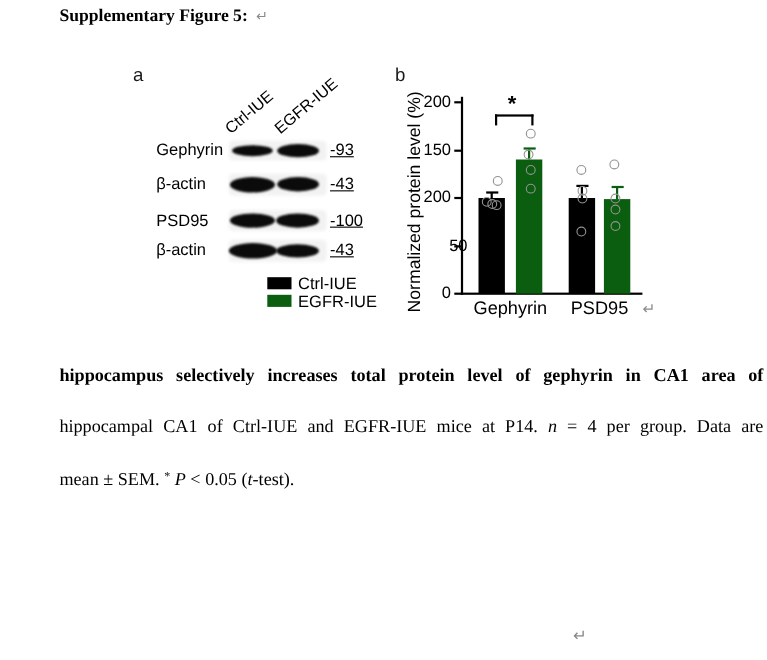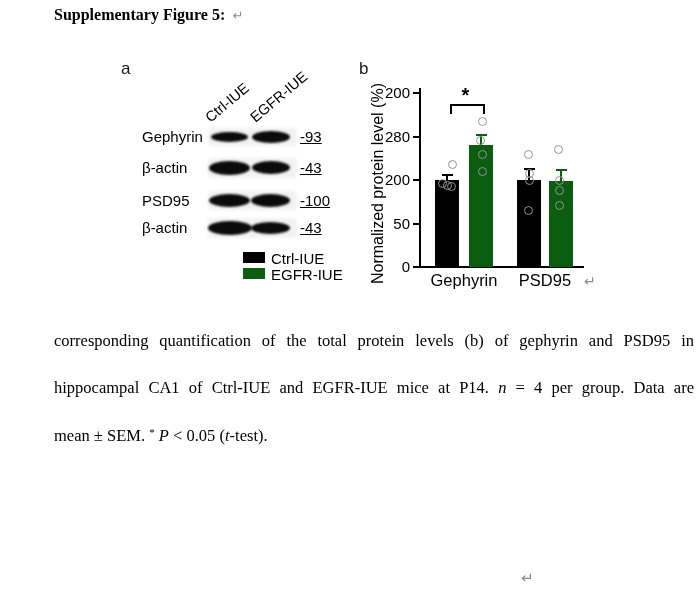--- a/index.html
+++ b/index.html
@@ -77,25 +77,25 @@
       <div class="abs legend-label" style="left: 271px; top: 267px;">EGFR-IUE</div>
     </div>
 
   <div class="abs ylabel" style="left:262px;top:174px;">Normalized protein level (%)</div>
   <div class="abs axis" style="left:419px;top:88px;width:2px;height:180px;"></div>
   <div class="abs axis" style="left:419px;top:266px;width:165px;height:2px;"></div>
   <div id="chart">
       <div class="abs axis" style="left: 413px; top: 266px; width: 7px; height: 2px;"></div>
       <div class="abs tick-label" style="left: 374px; top: 258px;">0</div>
       <div class="abs axis" style="left: 413px; top: 222.5px; width: 7px; height: 2px;"></div>
-      <div class="abs tick-label" style="left: 374px; top: 214.5px;">50</div>
+      <div class="abs tick-label" style="left: 374px; top: 214.5px; padding-left: 15px;">50</div>
       <div class="abs axis" style="left: 413px; top: 179px; width: 7px; height: 2px;"></div>
       <div class="abs tick-label" style="left: 374px; top: 171px;">200</div>
       <div class="abs axis" style="left: 413px; top: 135.5px; width: 7px; height: 2px;"></div>
-      <div class="abs tick-label" style="left: 374px; top: 127.5px;">280</div>
+      <div class="abs tick-label" style="left: 374px; top: 127.5px;">150</div>
       <div class="abs axis" style="left: 413px; top: 92px; width: 7px; height: 2px;"></div>
       <div class="abs tick-label" style="left: 374px; top: 84px;">200</div>
       <div class="abs bar" style="left: 435px; top: 180px; width: 24px; height: 87px; background: rgb(0, 0, 0);"></div>
       <div class="abs errbar" style="left: 446px; top: 174.78px; width: 2px; height: 5.22px; background: rgb(0, 0, 0);"></div>
       <div class="abs errbar" style="left: 441.5px; top: 173.78px; width: 11px; height: 2px; background: rgb(0, 0, 0);"></div>
       <div class="abs bar" style="left: 517px; top: 180px; width: 24px; height: 87px; background: rgb(0, 0, 0);"></div>
       <div class="abs errbar" style="left: 528px; top: 168.69px; width: 2px; height: 11.31px; background: rgb(0, 0, 0);"></div>
       <div class="abs errbar" style="left: 523.5px; top: 167.69px; width: 11px; height: 2px; background: rgb(0, 0, 0);"></div>
       <div class="abs bar" style="left: 469px; top: 145.2px; width: 24px; height: 121.8px; background: rgb(11, 94, 16);"></div>
       <div class="abs errbar" style="left: 480px; top: 134.76px; width: 2px; height: 10.44px; background: rgb(11, 94, 16);"></div>
@@ -120,19 +120,19 @@
       <div class="pt" style="left: 554.5px; top: 185.94px;"></div>
       <div class="pt" style="left: 554.5px; top: 200.73px;"></div>
       <div class="abs bracket" style="left: 450px; top: 104px; width: 31px; height: 8px;"></div>
       <div class="abs star" style="left: 449px; top: 85px; width: 33px;">*</div>
       <div class="abs cat-label" style="left: 422px; top: 271px;">Gephyrin</div>
       <div class="abs cat-label" style="left: 503px; top: 271px;">PSD95</div>
     </div>
   <span class="abs ret" style="left:584px;top:273px;font-size:14px;">↵</span>
 
   <div class="abs serif caption" id="caption" style="left:30px;top:330px;">
-      <div class="cap-line"><span>corresponding quantification of the total protein levels (b) of gephyrin and PSD95 in</span></div>
+      <div class="cap-line"><span class="seg-b">hippocampus selectively increases total protein level of gephyrin in CA1 area of</span></div>
       <div class="cap-line"><span>hippocampal CA1 of Ctrl-IUE and EGFR-IUE mice at P14. </span><span class="seg-i">n</span><span> = 4 per group. Data are</span></div>
       <div class="cap-line last"><span>mean ± SEM. </span><span class="seg-sup">*</span><span> </span><span class="seg-i">P</span><span> &lt; 0.05 (</span><span class="seg-i">t</span><span>-test).</span></div>
     </div>
   <span class="abs ret" style="left:521px;top:569px;font-size:15px;">↵</span>
 
 </div>
 
 </body></html>

